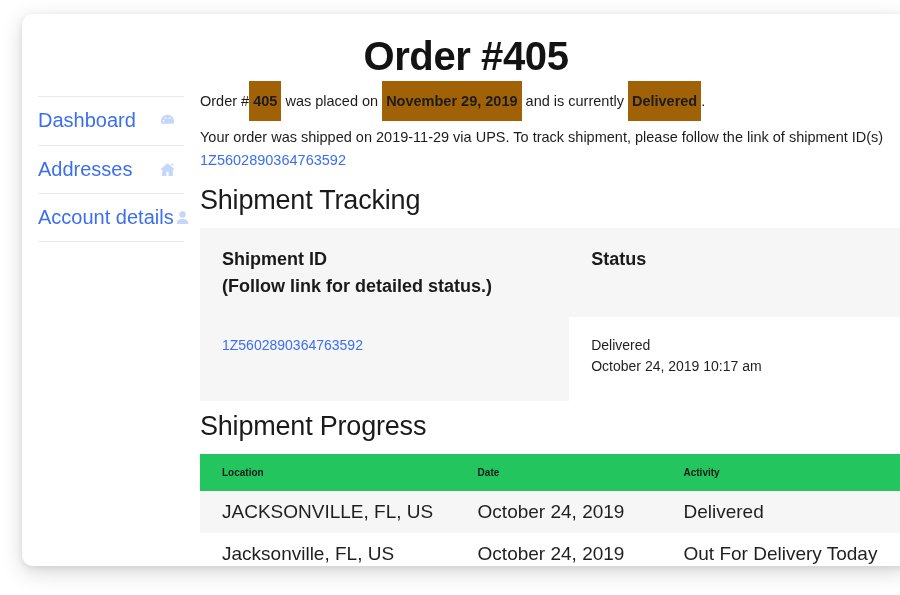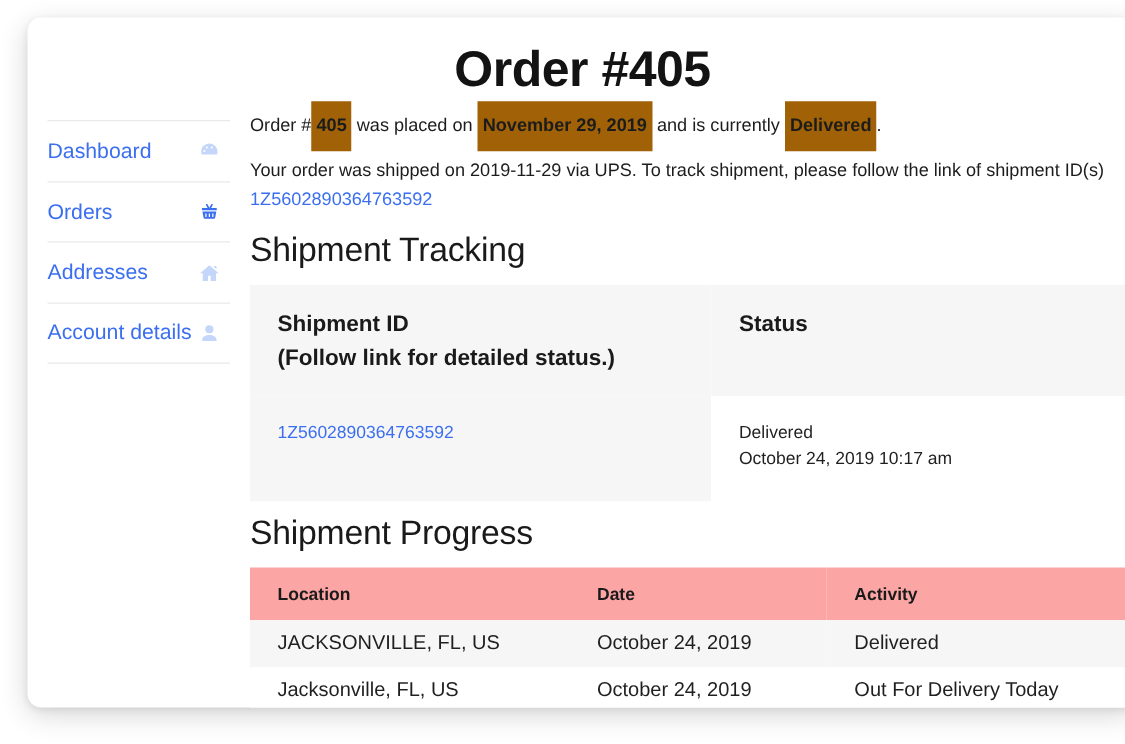--- a/index.html
+++ b/index.html
@@ -54,21 +54,21 @@
     display: flex;
     align-items: center;
     justify-content: space-between;
     height: 48.7px;
     border-top: 1px solid #e9e9ec;
     padding-right: 8px;
     cursor: pointer;
   }
   .nav-item:last-child { border-bottom: 1px solid #e9e9ec; }
   .nav-label {
-    font-size: 17px;
+    font-size: 20px;
     color: #3b6ff0;
     white-space: nowrap;
   }
   .nav-icon {
     width: 17px;
     height: 17px;
     flex: 0 0 17px;
     color: #c5d6fb;
     display: flex;
     align-items: center;
@@ -134,29 +134,29 @@
     padding: 18px 0 24px 22px;
     vertical-align: top;
     line-height: 1.5;
   }
   #tracking-table td.col-shipment { background: #f6f6f7; }
   #tracking-table td.col-status   { background: #ffffff; }
   .subnote { font-weight: bold; display: block; }
 
   
   #progress-table thead th {
-    background: #fca5a5;
+    background: #22c55e;
     text-align: left;
-    font-size: 14px;
+    font-size: 10px;
     font-weight: bold;
     color: #1a1a1a;
     padding: 13px 0 13px 22px;
   }
   #progress-table tbody td {
-    font-size: 16px;
+    font-size: 19px;
     color: #1f1f1f;
     padding: 10px 0 10px 22px;
   }
   #progress-table tbody tr:nth-child(odd) td  { background: #f6f6f7; }
   #progress-table tbody tr:nth-child(even) td { background: #ffffff; }
 </style>
 </head>
 <body>
 
 <div id="account-card">
@@ -169,28 +169,20 @@
 
       <div class="nav-item">
         <span class="nav-label">Dashboard</span>
         <span class="nav-icon">
           <svg viewBox="0 0 24 24">
               <path d="M12 4C6.9 4 2.8 8.1 2.8 13.2c0 1.2.2 2.3.6 3.3h17.2c.4-1 .6-2.1.6-3.3C21.2 8.1 17.1 4 12 4zm-5.6 9.6a1.2 1.2 0 1 1 0-2.4 1.2 1.2 0 0 1 0 2.4zm2.8-3.9a1.2 1.2 0 1 1 0-2.4 1.2 1.2 0 0 1 0 2.4zm5.6 0a1.2 1.2 0 1 1 0-2.4 1.2 1.2 0 0 1 0 2.4zm1.9 4.9-2.2-3.1a1.5 1.5 0 1 0-1.3 1l2.2 3.1a.6.6 0 0 0 .9-.7z"></path>
             </svg>
         </span>
       </div>
 
-      <div class="nav-item active">
-        <span class="nav-label">Orders</span>
-        <span class="nav-icon">
-          <svg viewBox="0 0 24 24">
-              <path d="M8.6 3.2a.9.9 0 0 1 1.3.3L12 7.2l2.1-3.7a.9.9 0 1 1 1.6.9L14 7.6h5.5a1 1 0 0 1 1 1.2l-.3 1.4H3.8l-.3-1.4a1 1 0 0 1 1-1.2H10L8.3 4.5a.9.9 0 0 1 .3-1.3zM4.2 11.6h15.6l-1.1 6.6a2 2 0 0 1-2 1.7H7.3a2 2 0 0 1-2-1.7zm3.2 2.1v4.1h1.4v-4.1zm3.9 0v4.1h1.4v-4.1zm3.9 0v4.1h1.4v-4.1z"></path>
-            </svg>
-        </span>
-      </div>
 
 
       <div class="nav-item">
         <span class="nav-label">Addresses</span>
         <span class="nav-icon">
           <svg viewBox="0 0 24 24">
               <path d="M12 3 1.5 12h3v9h6v-6h3v6h6v-9h3zM17 4h3v3.5l-3-2.6z"></path>
             </svg>
         </span>
       </div>

